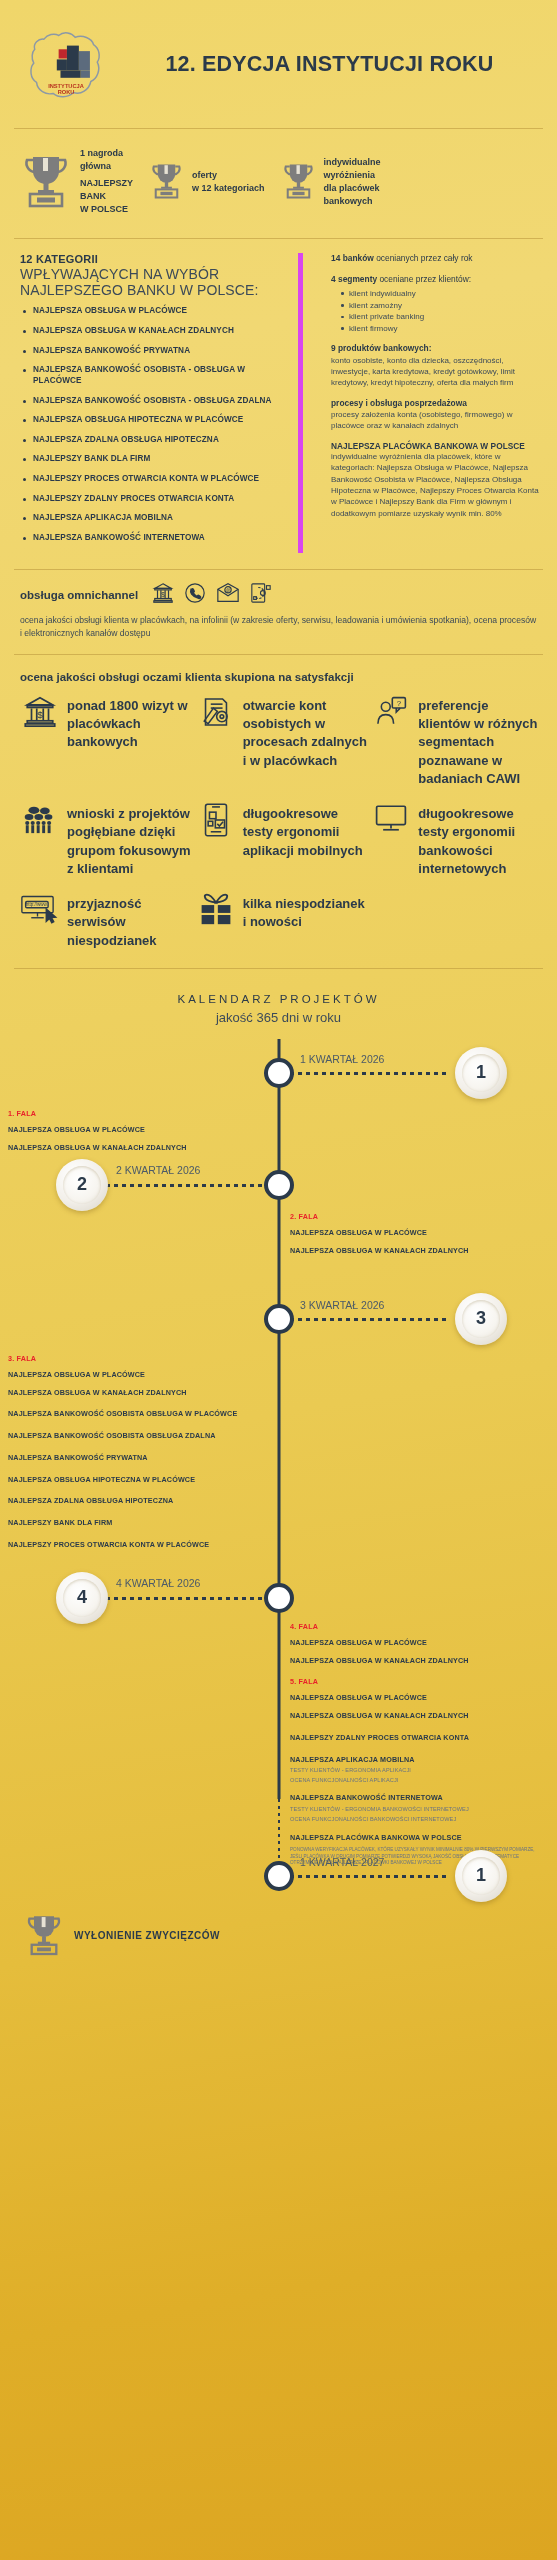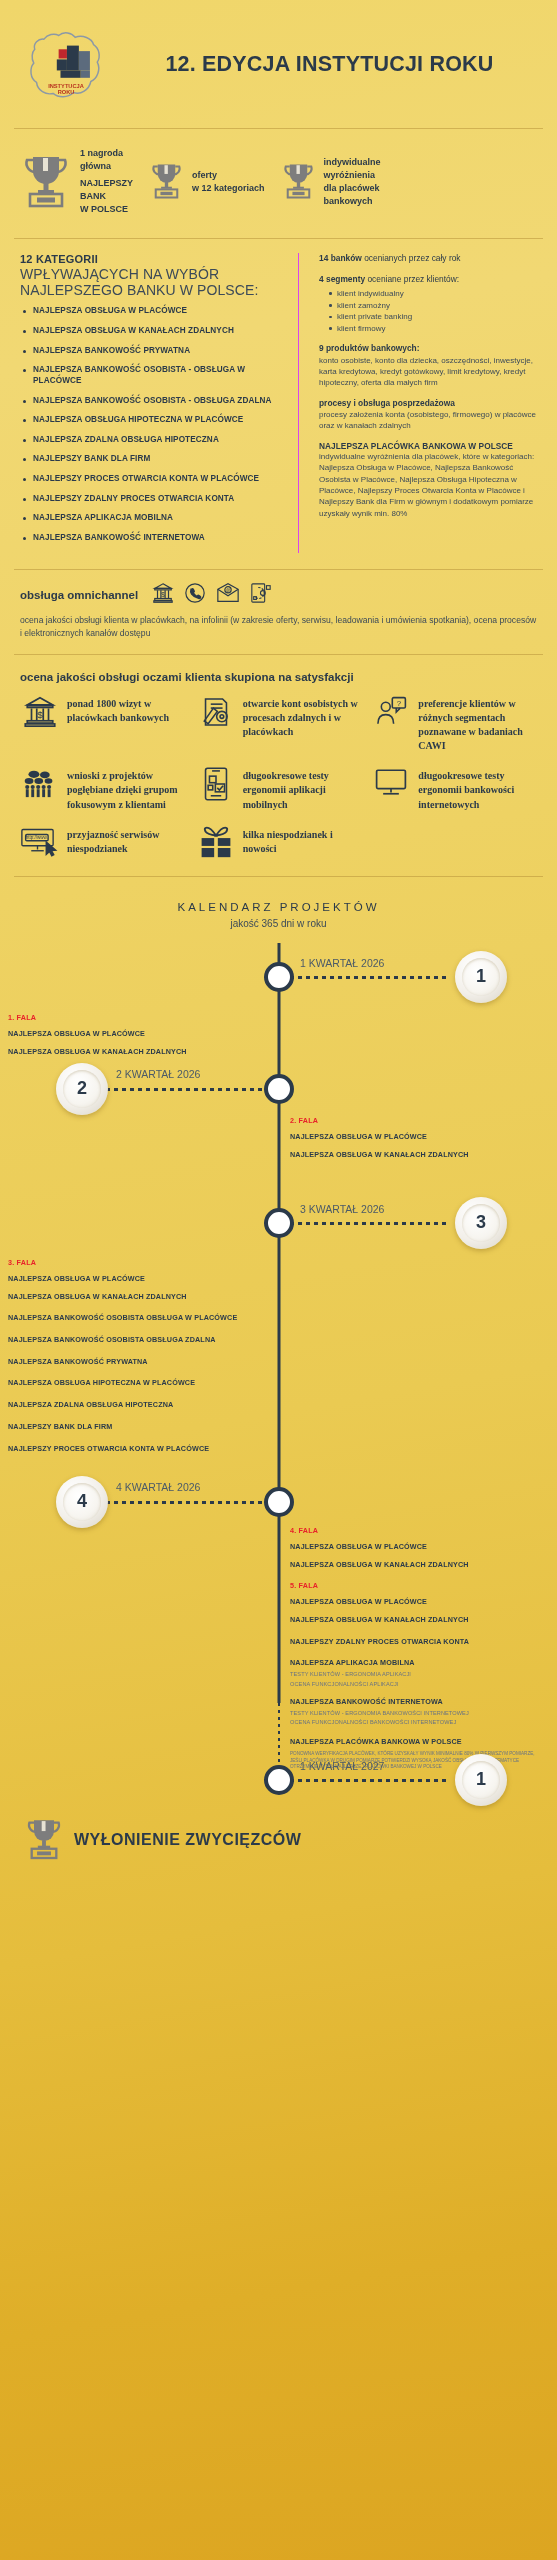--- a/index.html
+++ b/index.html
@@ -64,22 +64,22 @@
 
   
   .cat-section {
     display: flex;
     padding: 6px 14px 8px 20px;
     gap: 0px;
   }
   .cat-left { width: 278px; flex: 0 0 278px; padding-right: 8px; }
   .cat-right {
     flex: 1;
-    border-left: 1px solid #d946ef;
-    padding-left: 20px;
+    border-left: 5px solid #d946ef;
+    padding-left: 28px;
   }
   .cat-head { font-size: 11px; font-weight: bold; letter-spacing: .2px; }
   .cat-sub { font-size: 14px; letter-spacing: .1px; margin-top: 1px; color: #3c4a58; }
   .cat-list { list-style: none; margin-top: 8px; }
   .cat-list li {
     font-size: 8.2px;
     font-weight: bold;
     letter-spacing: .1px;
     line-height: 1.3;
     padding-left: 13px;
@@ -124,32 +124,32 @@
   .sat { padding: 8px 14px 10px 20px; }
   .sat-title { font-size: 11.5px; font-weight: bold; margin-bottom: 12px; }
   .sat-grid {
     display: grid;
     grid-template-columns: repeat(3, 1fr);
     row-gap: 14px;
     column-gap: 4px;
   }
   .sat-cell { display: flex; align-items: flex-start; gap: 7px; }
   .sat-ico { flex: 0 0 40px; width: 40px; display: flex; justify-content: center; align-items: flex-start; }
-  .sat-txt { font-size: 10px; font-weight: bold; line-height: 1.42; padding-top: 2px; font-family: Liberation Serif, serif; }
+  .sat-txt { font-size: 13px; font-weight: bold; line-height: 1.42; padding-top: 2px; }
 
   
   .cal { position: relative; padding-top: 10px; }
   .cal-title {
     text-align: center;
     font-size: 11.5px;
     font-weight: normal;
     letter-spacing: 3px;
     margin-top: 6px;
   }
-  .cal-sub { text-align: center; font-size: 10px; margin-top: 5px; color: #3d4b59; }
+  .cal-sub { text-align: center; font-size: 13px; margin-top: 5px; color: #3d4b59; }
 
   .timeline {
     position: relative;
     height: 820px;
     margin-top: 14px;
   }
   .tl-line {
     position: absolute;
     left: 50%;
     transform: translateX(-50%);
@@ -227,21 +227,21 @@
   .wave-item { font-size: 7.2px; font-weight: bold; line-height: 1.35; margin-bottom: 8px; letter-spacing: .15px; }
   .wave-item.gap { margin-top: 12px; }
   .wave-note { font-size: 5.6px; font-weight: normal; color: #6a7380; line-height: 1.4; letter-spacing: .1px; margin-top: -5px; margin-bottom: 6px; }
   .wave-fine { font-size: 4.6px; font-weight: normal; color: #6a7380; line-height: 1.45; margin-top: -4px; }
 
   .winner {
     position: absolute;
     left: 24px;
     display: flex; align-items: center; gap: 10px;
   }
-  .winner-label { font-size: 16px; font-weight: bold; letter-spacing: .5px; }
+  .winner-label { font-size: 10px; font-weight: bold; letter-spacing: .5px; }
 </style>
 </head>
 <body>
 
 <div class="page">
 
   <div class="header">
     <div class="logo-wrap">
       <svg viewBox="0 0 100 100" aria-hidden="true">
         <path d="M16 34 C14 28 20 22 26 23 C30 18 37 16 42 19 C48 14 56 16 60 21 C68 18 78 22 80 29

